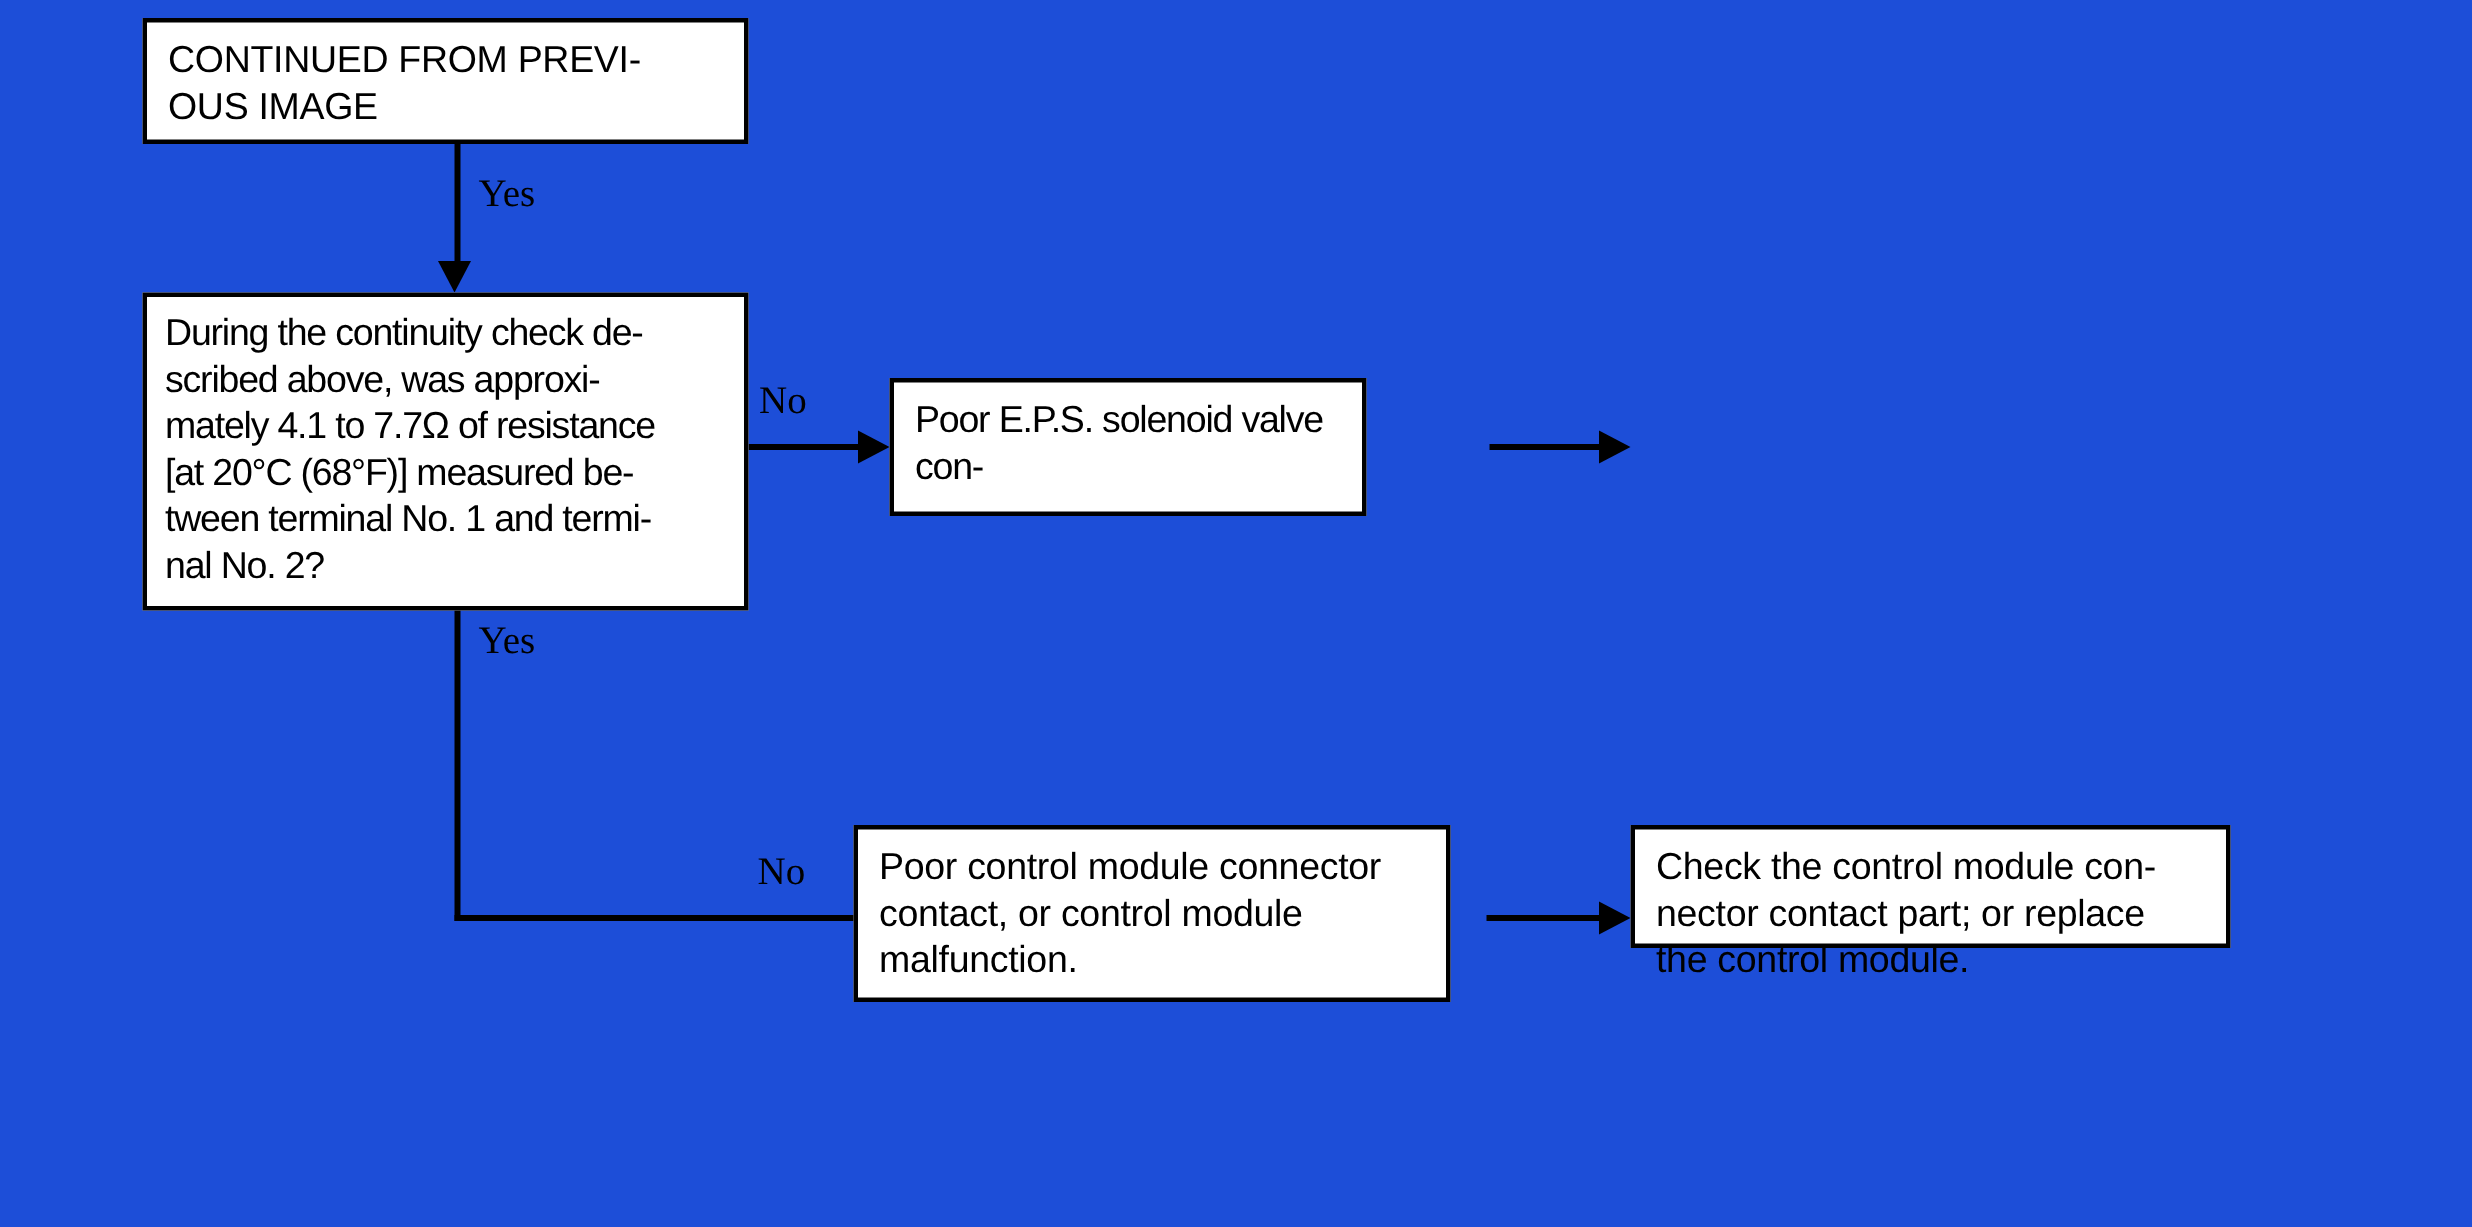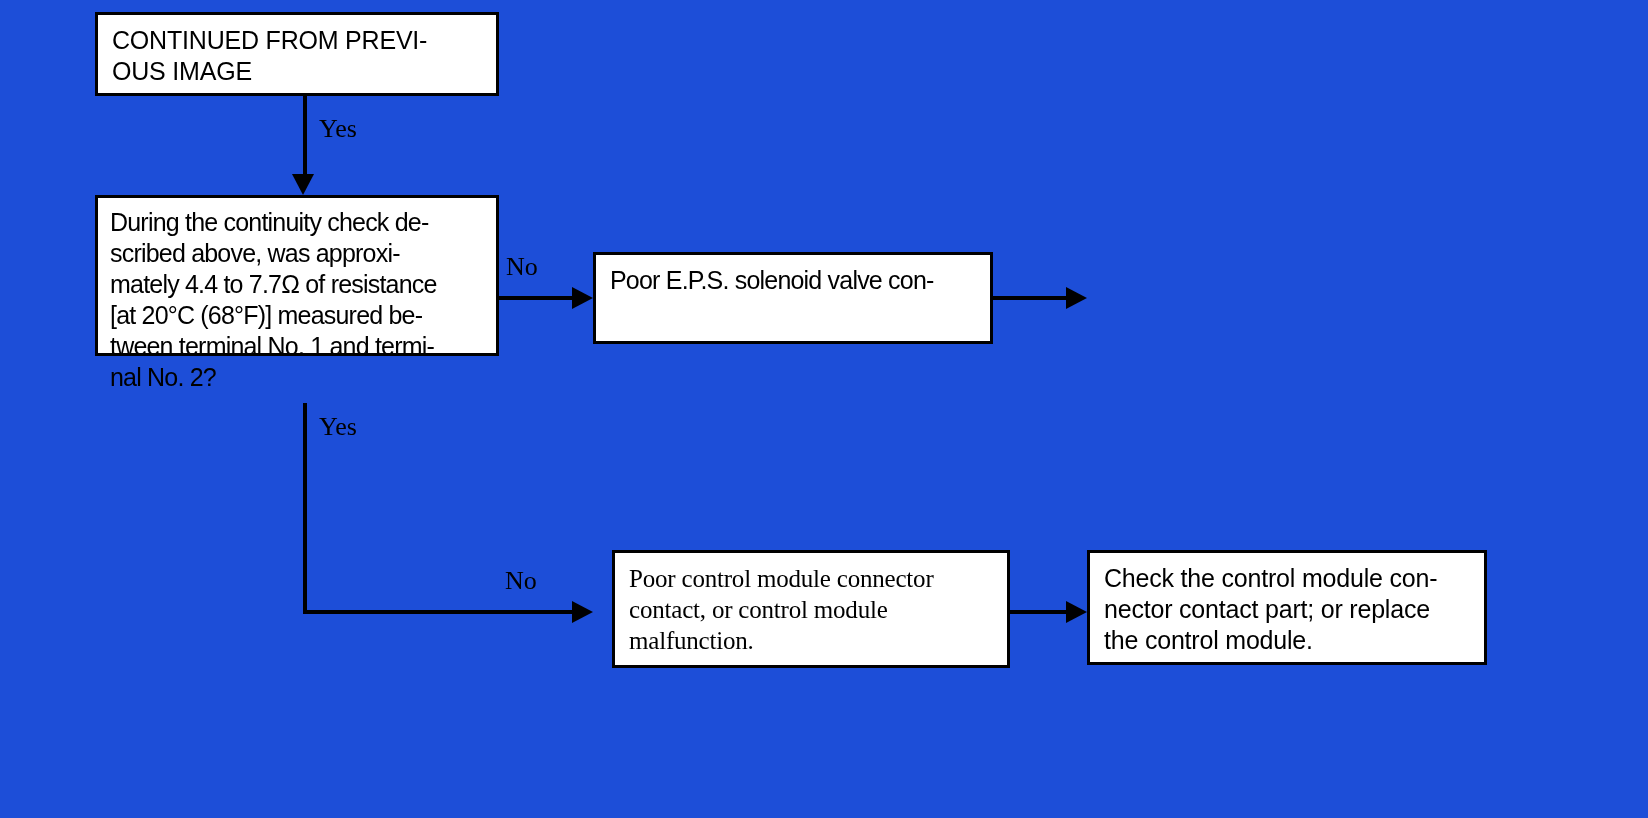--- a/index.html
+++ b/index.html
@@ -40,26 +40,26 @@
   .node.tight {
     letter-spacing: -0.8px;
   }
   .node.justified p {
     text-align: justify;
     text-align-last: left;
   }
 
   
   #node-continued   { left: 95px;  top: 12px;  width: 404px; height: 84px; }
-  #node-question    { left: 95px;  top: 195px; width: 404px; height: 161px;
+  #node-question    { left: 95px;  top: 195px; width: 404px; height: 212px;
                       padding: 9px 10px 6px 12px; }
-  #node-poor-eps    { left: 593px; top: 252px; width: 400px; height: 92px; }
+  #node-poor-eps    { left: 593px; top: 252px; width: 318px; height: 92px; }
   #node-repair-eps  { left: 1087px;top: 252px; width: 400px; height: 92px; }
-  #node-poor-cm     { left: 612px; top: 550px; width: 398px; height: 118px; font-family: Liberation Serif, serif; }
-  #node-check-cm    { left: 1087px;top: 550px; width: 400px; height: 115px; }
+  #node-poor-cm     { left: 569px; top: 550px; width: 398px; height: 118px; }
+  #node-check-cm    { left: 1087px;top: 550px; width: 400px; height: 82px; }
 
   
   .line {
     position: absolute;
     background: #000000;
     z-index: 2;
   }
   .vline { width: 4px; }
   .hline { height: 4px; }
 
@@ -126,21 +126,21 @@
     <p>OUS IMAGE</p>
   </div>
 
   <div class="line vline" id="conn1-v"></div>
   <div class="arrowhead arrow-down" id="conn1-ah"></div>
   <div class="edge-label" id="label-yes-top">Yes</div>
 
   <div class="node justified tight" id="node-question">
     <p>During the continuity check de-</p>
     <p>scribed above, was approxi-</p>
-    <p>mately 4.4 to 7.7Ω of resistance</p>
+    <p>mately 4.1 to 7.7Ω of resistance</p>
     <p>[at 20°C (68°F)] measured be-</p>
     <p>tween terminal No. 1 and termi-</p>
     <p>nal No. 2?</p>
   </div>
 
   <div class="line hline" id="conn2-h"></div>
   <div class="arrowhead arrow-right" id="conn2-ah"></div>
   <div class="edge-label" id="label-no-upper">No</div>
 
   <div class="node tight" id="node-poor-eps">

